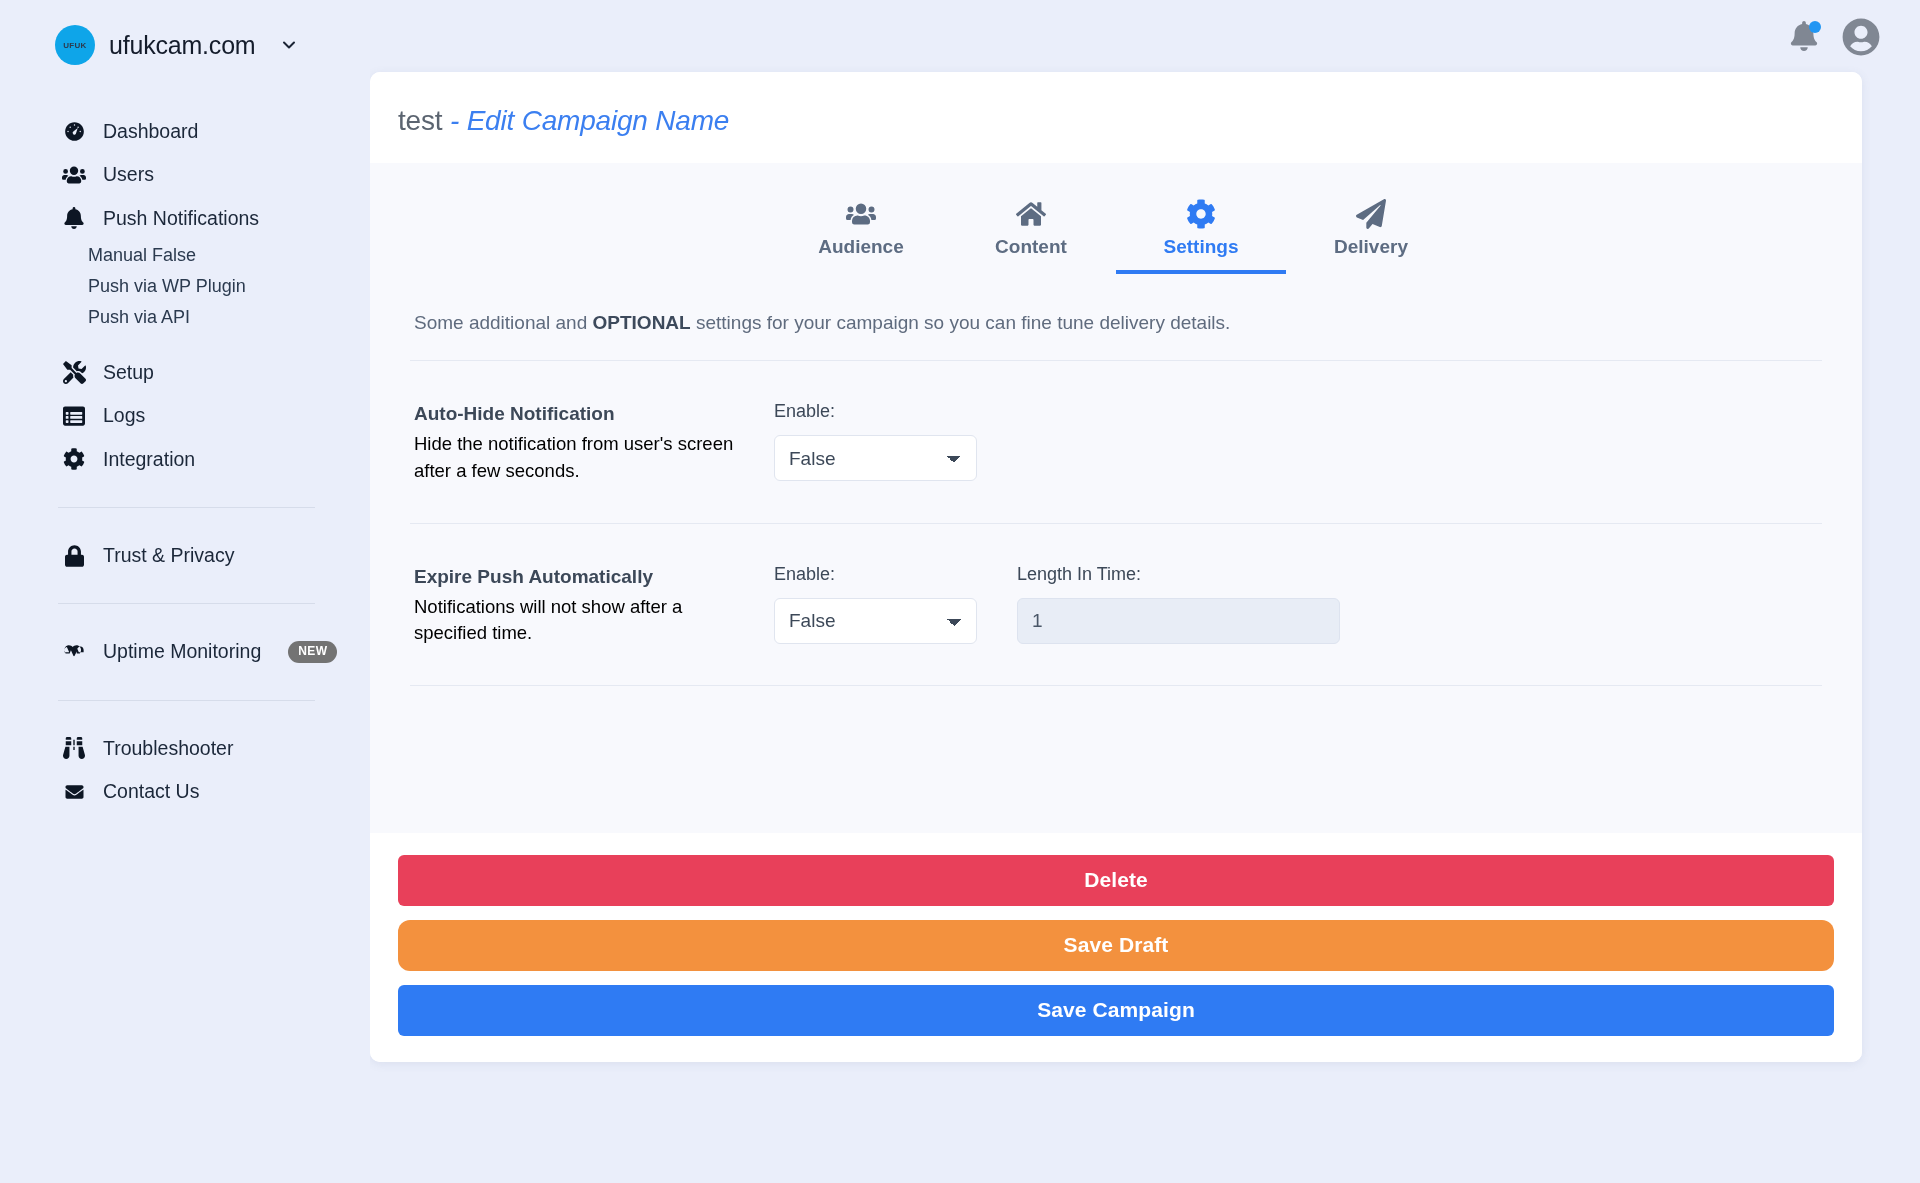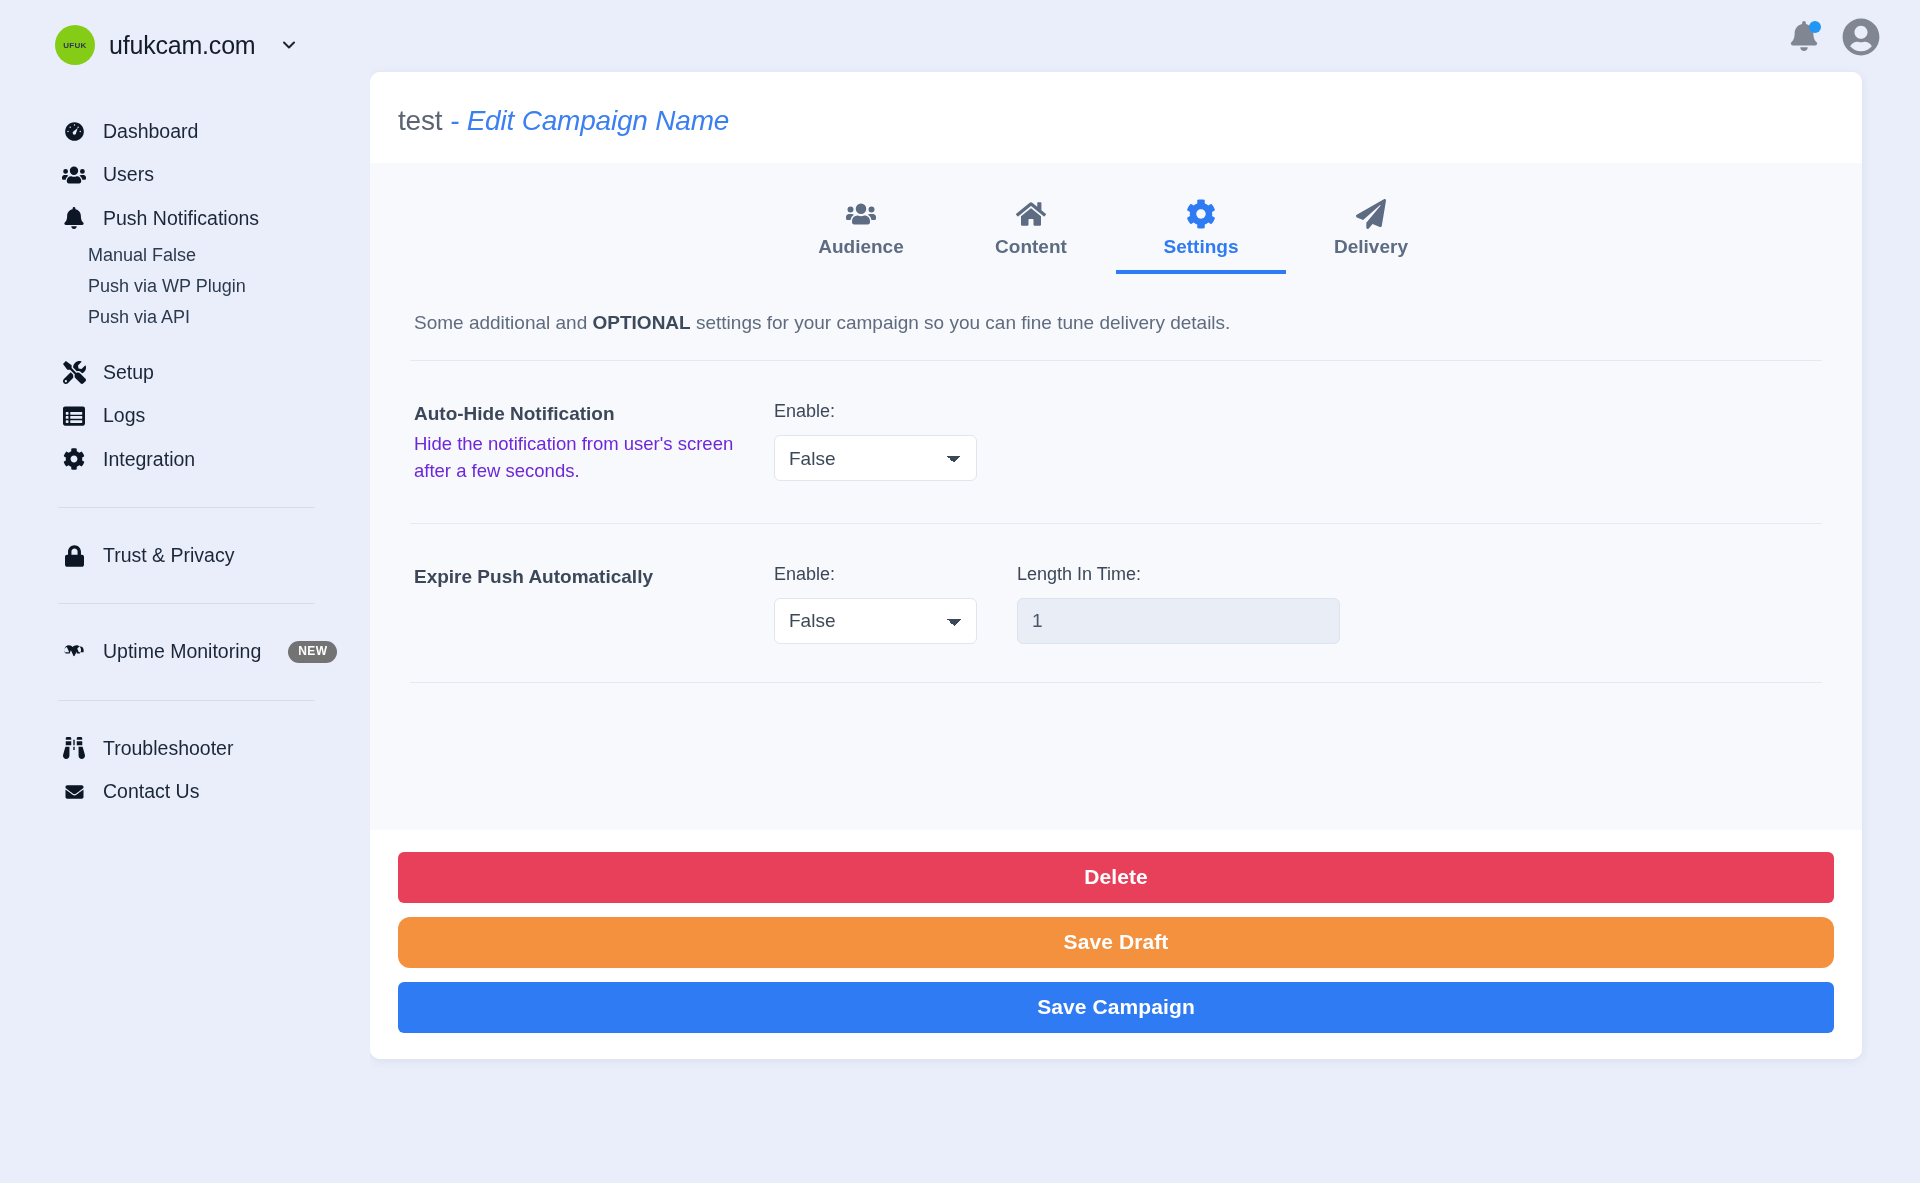--- a/index.html
+++ b/index.html
@@ -28,21 +28,21 @@
   .brand {
     display: flex;
     align-items: center;
     gap: 14px;
     padding: 18px 0 0 55px;
     height: 72px;
   }
   .brand-avatar {
     width: 40px; height: 40px;
     border-radius: 50%;
-    background: #84cc16;
+    background: #0ea5e9;
     display: flex; align-items: center; justify-content: center;
     font-size: 8px; font-weight: bold; color: #2d3b4e;
     letter-spacing: .3px;
     flex: 0 0 40px;
   }
   .brand-name {
     font-size: 25px;
     color: #141c2b;
     font-weight: 400;
     letter-spacing: -0.2px;
@@ -191,21 +191,21 @@
     border-bottom: 1px solid #e5e9f2;
   }
   .setting-row:last-child { border-bottom: none; }
 
   .setting-desc { width: 360px; flex: 0 0 360px; padding-top: 2px; }
   .setting-title {
     font-size: 19px; font-weight: bold; color: #3c4858;
     margin-bottom: 6px;
   }
   .setting-sub {
-    font-size: 18.5px; color: #6d28d9; line-height: 1.45;
+    font-size: 18.5px; color: #000000; line-height: 1.45;
     max-width: 330px;
   }
 
   .field-group { margin-right: 40px; }
   .field-label {
     font-size: 18px;
     color: #3c4858;
     font-weight: 500;
     margin-bottom: 13px;
   }
@@ -479,20 +479,21 @@
             <select class="ctrl">
               <option selected="">False</option>
               <option>True</option>
             </select>
           </div>
         </div>
 
         <div class="setting-row">
           <div class="setting-desc">
             <div class="setting-title">Expire Push Automatically</div>
+            <div class="setting-sub">Notifications will not show after a specified time.</div>
           </div>
           <div class="field-group fg-enable">
             <div class="field-label">Enable:</div>
             <select class="ctrl">
               <option selected="">False</option>
               <option>True</option>
             </select>
           </div>
           <div class="field-group fg-length">
             <div class="field-label">Length In Time:</div>

